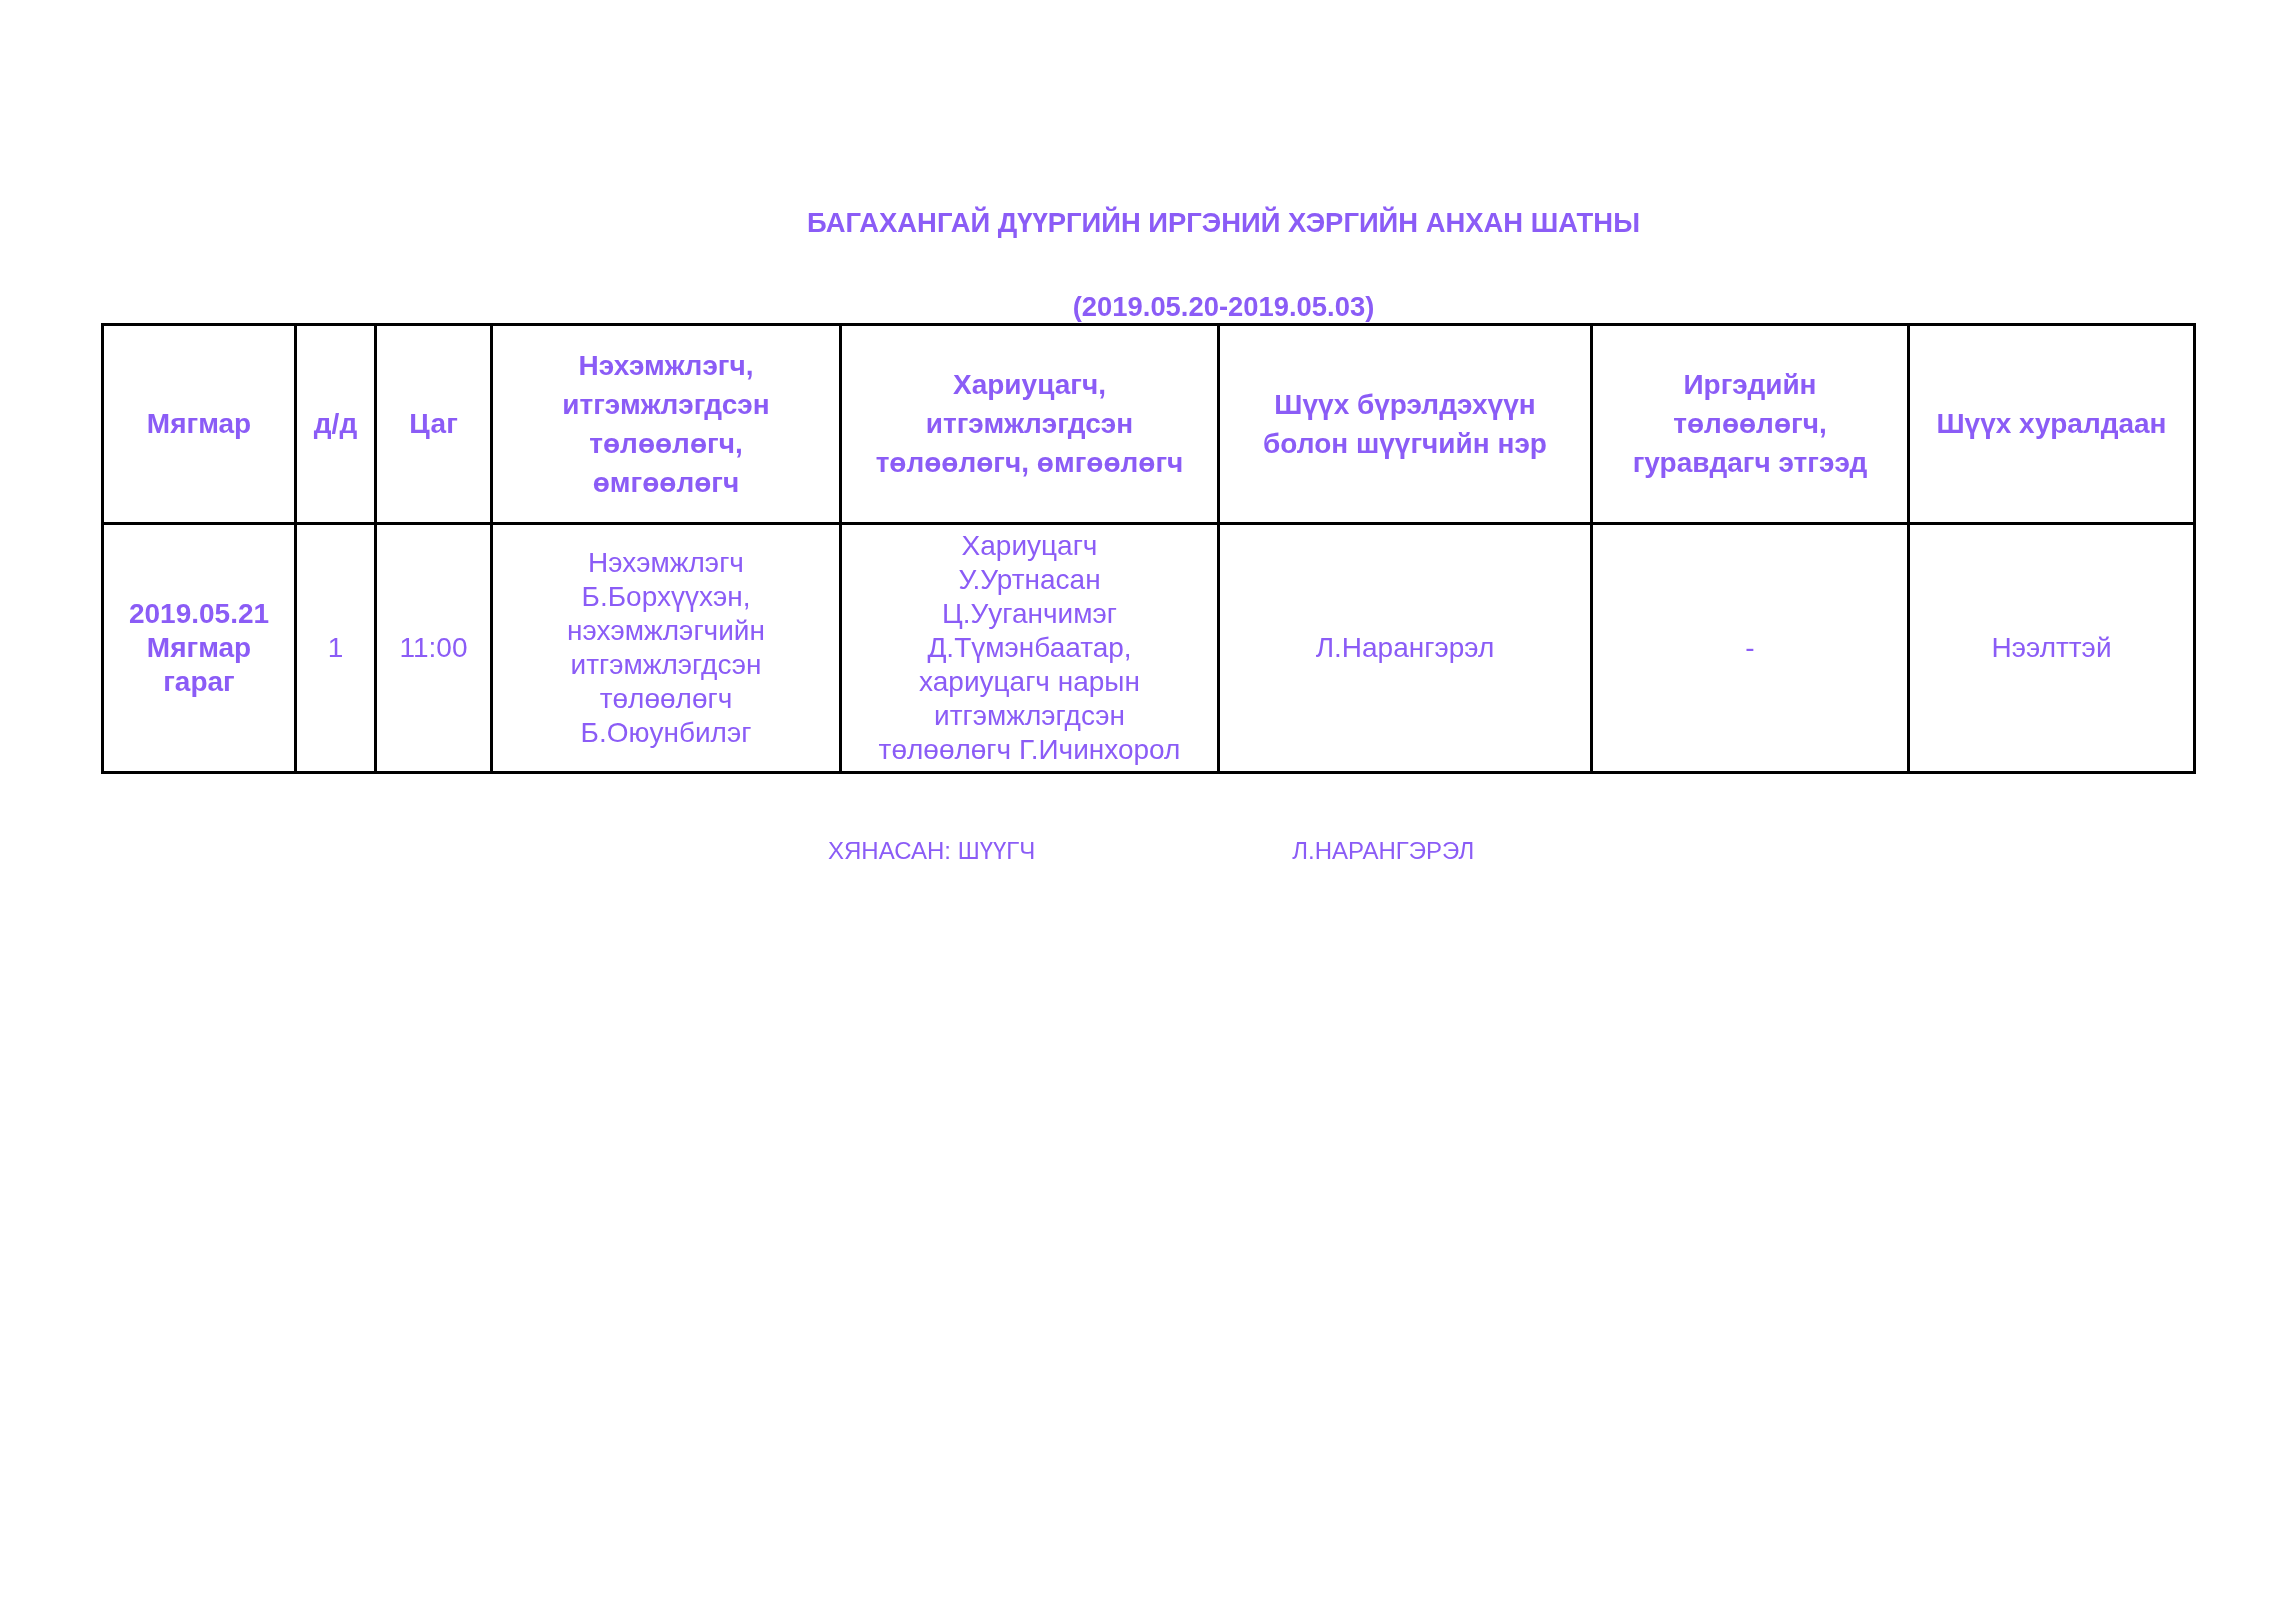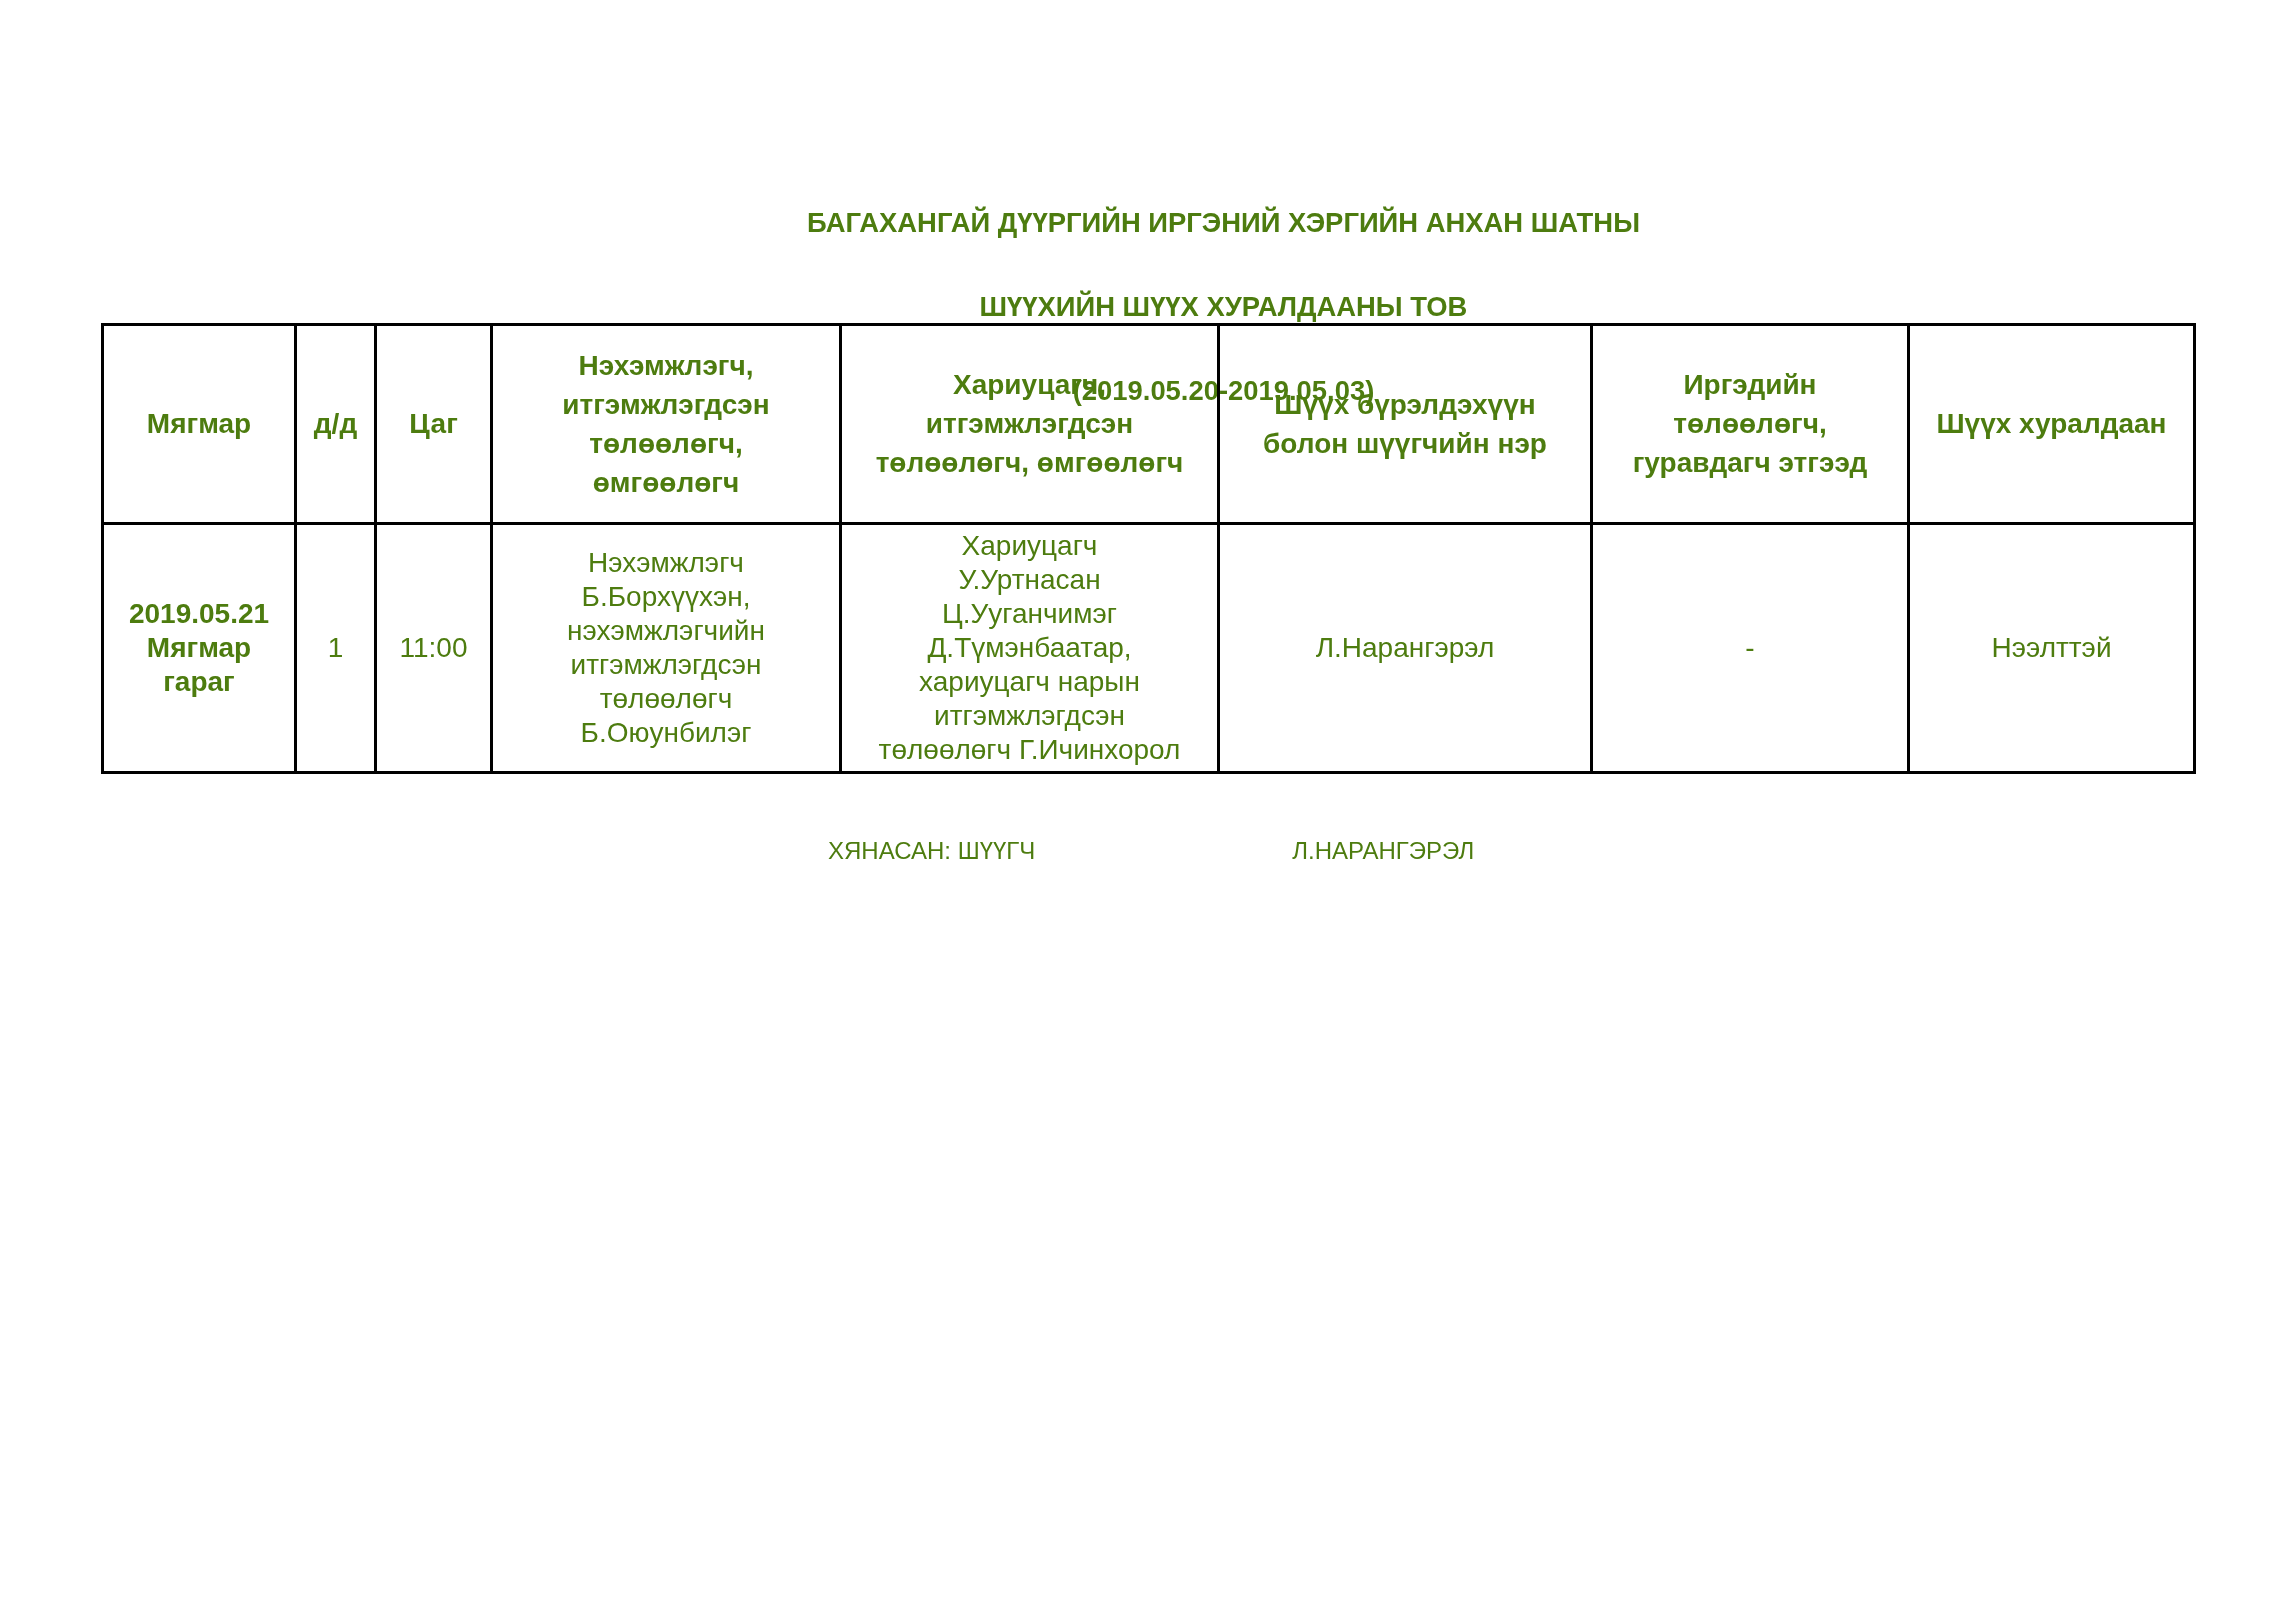--- a/index.html
+++ b/index.html
@@ -5,21 +5,21 @@
   html, body {
     margin: 0;
     padding: 0;
     background: #ffffff;
   }
   .page {
     position: relative;
     width: 2293px;
     height: 1621px;
     background: #ffffff;
-    color: #4d7c0f;
+    color: #8b5cf6;
     font-family: "Liberation Sans", sans-serif;
     overflow: hidden;
   }
   .doc-title {
     position: absolute;
     top: 160px;
     left: 0;
     right: 0;
     padding-left: 154px; 
     text-align: center;
@@ -70,21 +70,20 @@
     white-space: nowrap;
   }
 </style>
 </head>
 <body>
 
 <div class="page">
 
   <div class="doc-title">
     <div>БАГАХАНГАЙ ДҮҮРГИЙН ИРГЭНИЙ ХЭРГИЙН АНХАН ШАТНЫ</div>
-    <div>ШҮҮХИЙН ШҮҮХ ХУРАЛДААНЫ ТОВ</div>
     <div>(2019.05.20-2019.05.03)</div>
   </div>
 
   <table class="schedule">
     <colgroup>
       <col style="width:193px">
       <col style="width:80px">
       <col style="width:116px">
       <col style="width:349px">
       <col style="width:378px">

